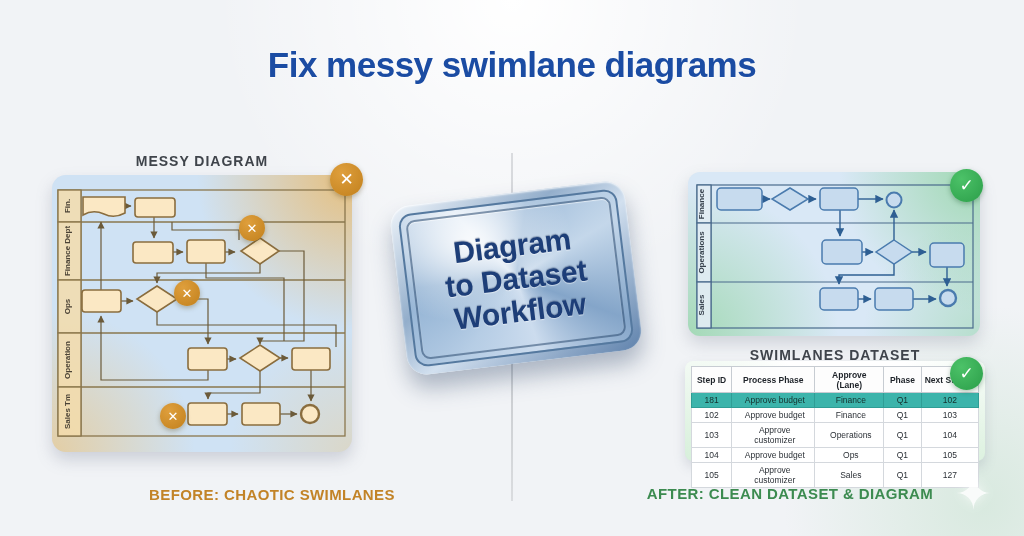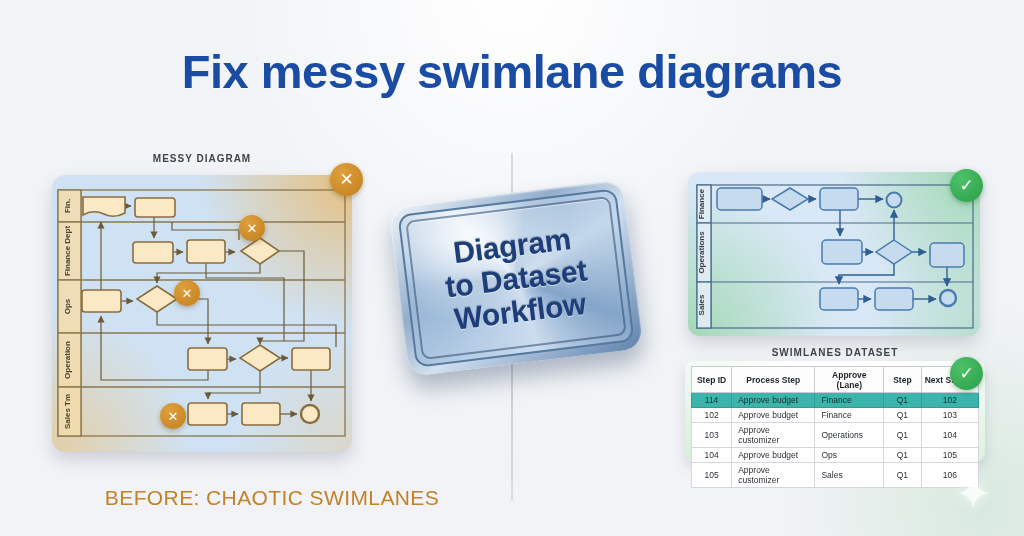--- a/index.html
+++ b/index.html
@@ -11,31 +11,31 @@
     background:
       radial-gradient(circle at 96% 94%, rgba(170,215,180,.35), transparent 18%),
       radial-gradient(circle at 50% 0%, #ffffff, transparent 40%),
       #f1f3f6;
   }
 
   
   .title{
     position:absolute; top:44px; left:0; width:100%;
     text-align:center; color:#1b4ca3; font-weight:800;
-    font-size:47px; line-height:1.2; letter-spacing:-.5px;
+    font-size:35px; line-height:1.2; letter-spacing:-.5px;
     text-shadow:0 1px 1px rgba(255,255,255,.8);
   }
 
   
   .sec-heading{
-    position:absolute; font-size:10px; font-weight:700; color:#3f444b;
+    position:absolute; font-size:14px; font-weight:700; color:#3f444b;
     letter-spacing:1px; text-align:center;
   }
   .caption{
-    position:absolute; font-size:21px; font-weight:400; letter-spacing:.4px;
+    position:absolute; font-size:15px; font-weight:700; letter-spacing:.4px;
     text-align:center;
   }
   .caption.before{ left:52px; top:486px; width:440px; color:#c28327; }
   .caption.after { left:598px; top:485px; width:384px; color:#3c8b50; }
 
   
   .divider{
     position:absolute; left:511px; top:153px; width:2px; height:348px;
     background:linear-gradient(#dadcdf,#c3c6ca 50%,#dadcdf);
   }
@@ -117,21 +117,21 @@
   table.dataset{
     width:100%; border-collapse:collapse; font-size:8.5px; color:#2b3036;
     background:#fff;
   }
   table.dataset th{
     font-weight:700; color:#1e2329; border:1px solid #c7ccd2;
     padding:2.5px 3px; background:#fdfdfd;margin-top:34px;
   }
   table.dataset td{ border:1px solid #d4d8dd; padding:2px 3px; background:#fff; }
   table.dataset td.c, table.dataset th.c{ text-align:center; }
-  table.dataset td.l, table.dataset th.l{ text-align:left; padding-left:6px; }
+  table.dataset td.l, table.dataset th.l{ text-align:center; padding-left:6px; }
   table.dataset tr.hl td{ background:#3cb4ab; color:#15302d; border-color:#2f9d95; }
 
   
   .sparkle{
     position:absolute; left:955px; top:468px; font-size:44px; color:#ffffff;
     opacity:.85; text-shadow:0 0 12px rgba(255,255,255,.9);
   }
 </style>
 </head>
 <body>
@@ -290,29 +290,29 @@
   </div>
   <div class="badge check big" style="left:950px; top:169px;">✓</div>
 
   <div class="sec-heading" style="left:685px; top:347px; width:300px;">SWIMLANES DATASET</div>
 
   <div class="table-card">
     <table class="dataset">
       <thead>
         <tr>
           <th class="c" style="width:14%">Step ID</th>
-          <th class="c" style="width:29%">Process Step</th>
+          <th class="c" style="width:29%">Process Phase</th>
           <th class="c" style="width:24%">Approve (Lane)</th>
-          <th class="c" style="width:13%">Step</th>
+          <th class="c" style="width:13%">Phase</th>
           <th class="c" style="width:20%">Next Step ID</th>
         </tr>
       </thead>
       <tbody>
         <tr class="hl">
-          <td class="c">114</td>
+          <td class="c">181</td>
           <td class="l">Approve budget</td>
           <td class="l">Finance</td>
           <td class="c">Q1</td>
           <td class="c">102</td>
         </tr>
         <tr>
           <td class="c">102</td>
           <td class="l">Approve budget</td>
           <td class="l">Finance</td>
           <td class="c">Q1</td>
@@ -330,23 +330,24 @@
           <td class="l">Approve budget</td>
           <td class="l">Ops</td>
           <td class="c">Q1</td>
           <td class="c">105</td>
         </tr>
         <tr>
           <td class="c">105</td>
           <td class="l">Approve customizer</td>
           <td class="l">Sales</td>
           <td class="c">Q1</td>
-          <td class="c">106</td>
+          <td class="c">127</td>
         </tr>
       </tbody>
     </table>
   </div>
   <div class="badge check big" style="left:950px; top:357px;">✓</div>
 
+  <div class="caption after">AFTER: CLEAN DATASET &amp; DIAGRAM</div>
 
   <div class="sparkle">✦</div>
 
 </div>
 
 </body></html>

